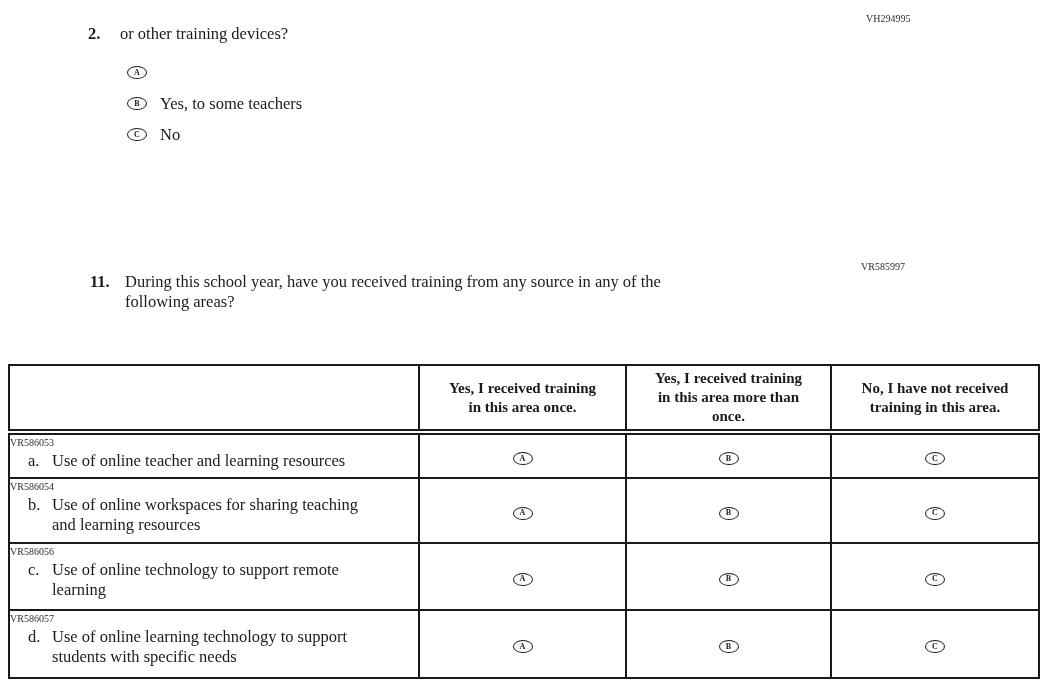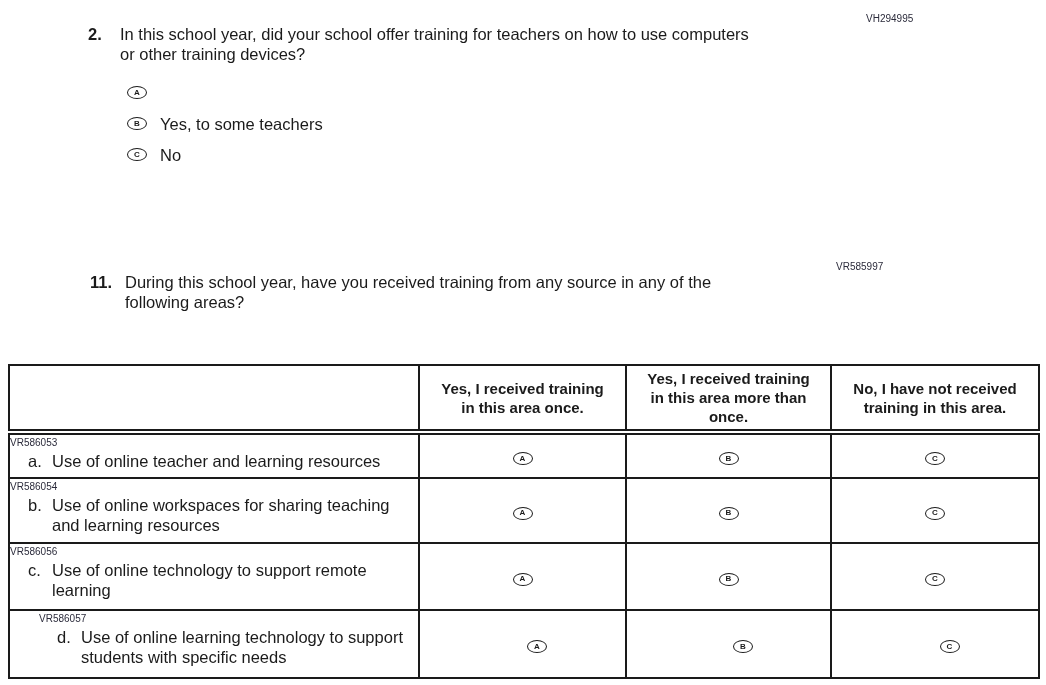--- a/index.html
+++ b/index.html
@@ -5,21 +5,21 @@
   html, body {
     margin: 0;
     padding: 0;
     background: #ffffff;
   }
   #page {
     position: relative;
     width: 1046px;
     height: 685px;
     background: #ffffff;
-    font-family: Liberation Sans, sans-serif;
+    font-family: Liberation Serif, serif;
     color: #1b1b1b;
     overflow: hidden;
   }
   .code {
     font-size: 10px;
     color: #2b2b3b;
     line-height: 12px;
     white-space: nowrap;
   }
   .topcode { position: absolute; }
@@ -108,34 +108,33 @@
   .row-letter { flex: 0 0 24px; }
   .label-line { display: block; white-space: nowrap; }
   .label-line:empty { display: none; }
 
   .choice-cell { text-align: center; vertical-align: middle; }
   .choice-cell .bubble { margin: 0 auto; display: inline-flex; }
 
   tr.row-a td { height: 39px; }
   tr.row-b td { height: 63px; }
   tr.row-c td { height: 65px; border-radius: 27px; }
-  tr.row-d td { height: 66px; padding-left: 29px; }
+  tr.row-d td { height: 66px; }
 </style>
 </head>
 <body>
 
 <div id="page">
 
   <div class="code topcode" style="left:866px; top:13px;">VH294995</div>
-  <div class="code topcode" style="left:836px; top:261px;">VR585997</div>
+  <div class="code topcode" style="left:861px; top:261px;">VR585997</div>
 
   <div class="question" style="left:88px; top:24px;">
     <div class="qnum">2.</div>
     <div class="qbody">
-      <div class="qline">In this school year, did your school offer training for teachers on how to use computers</div>
       <div class="qline">or other training devices?</div>
       <div class="options">
         <div class="option">
           <span class="bubble">
               <span>A</span>
             </span>
         </div>
         <div class="option">
           <span class="bubble">
               <span>B</span>

